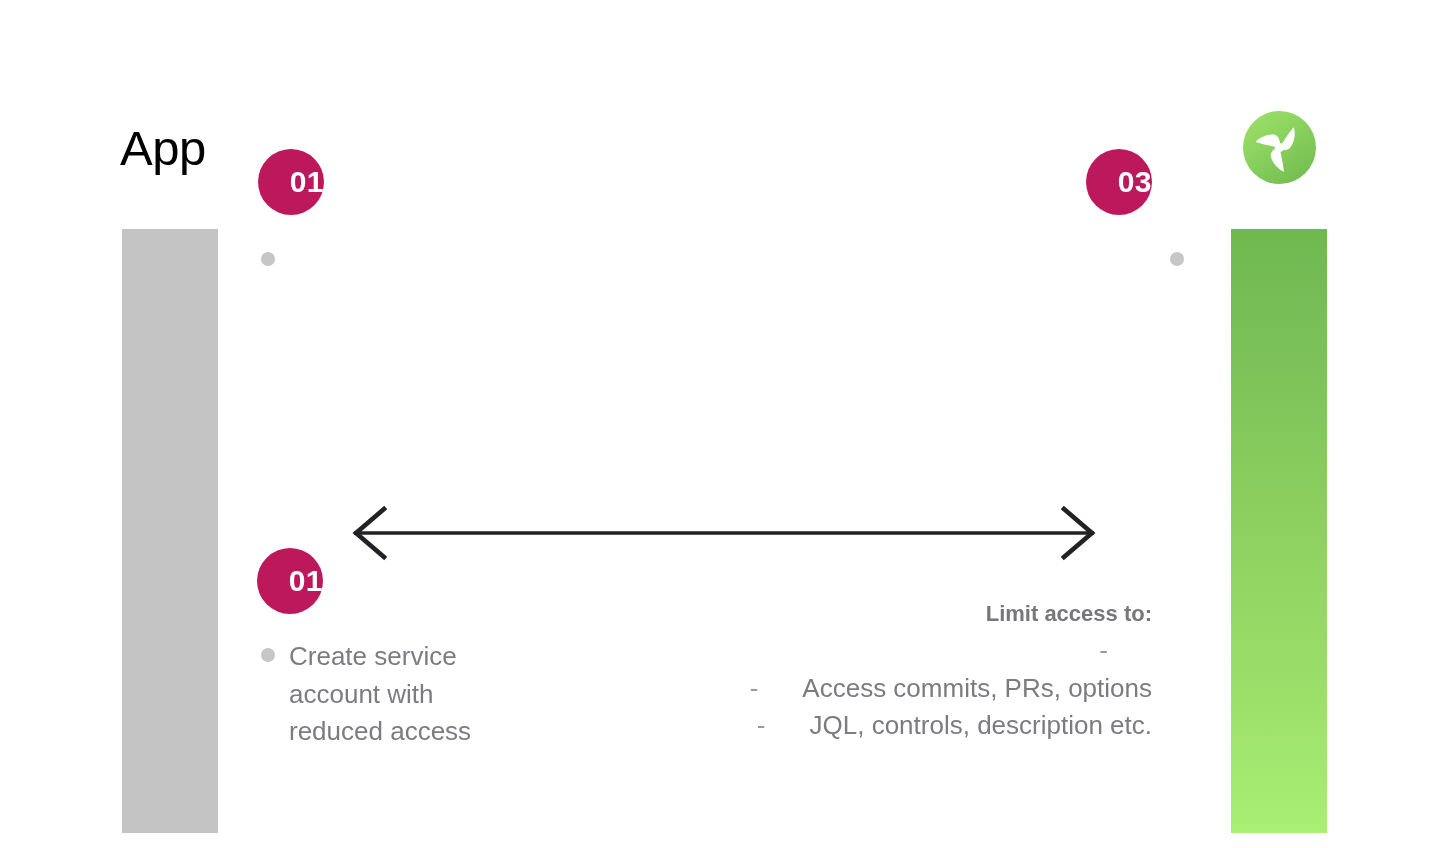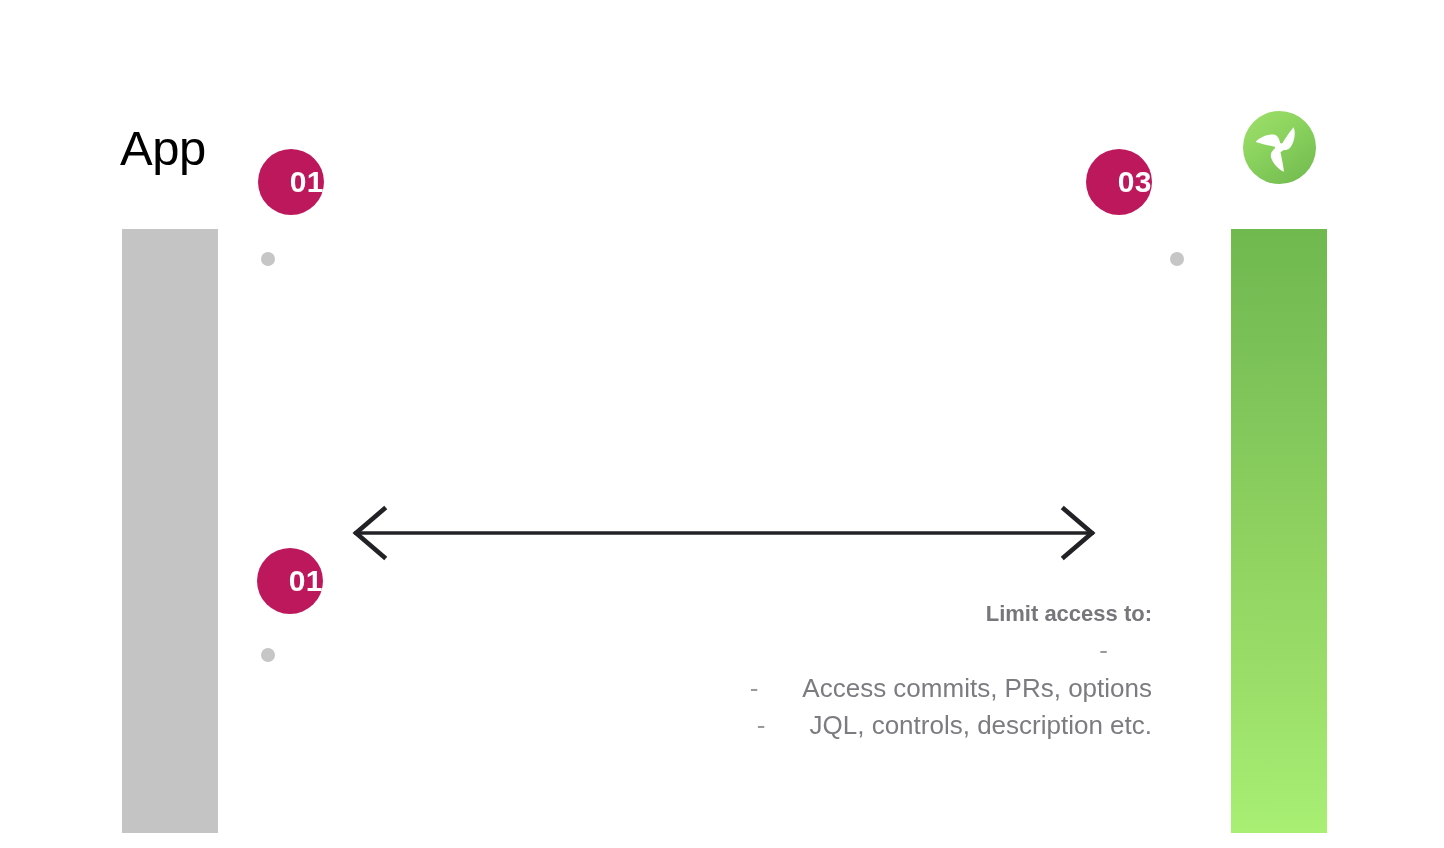--- a/index.html
+++ b/index.html
@@ -173,20 +173,23 @@
 
   <div class="badge badge-01">
     <span>01</span>
   </div>
   <div class="bullet-dot dot-01"></div>
 
   <div class="badge badge-02">
     <span>01</span>
   </div>
   <div class="bullet-dot dot-02"></div>
+  <div class="para para-left text-02">Create service
+account with
+reduced access</div>
 
   <div class="badge badge-03">
     <span>03</span>
   </div>
   <div class="bullet-dot dot-03"></div>
 
   <div class="arrow-wrap">
     <svg width="752" height="60" viewBox="0 0 752 60" xmlns="http://www.w3.org/2000/svg" aria-hidden="true">
       <line x1="6" y1="30" x2="746" y2="30" stroke="#222226" stroke-width="3.4"></line>
       <polyline points="36,6 8,30 36,54" fill="none" stroke="#222226" stroke-width="4.6" stroke-linecap="square" stroke-linejoin="miter"></polyline>

